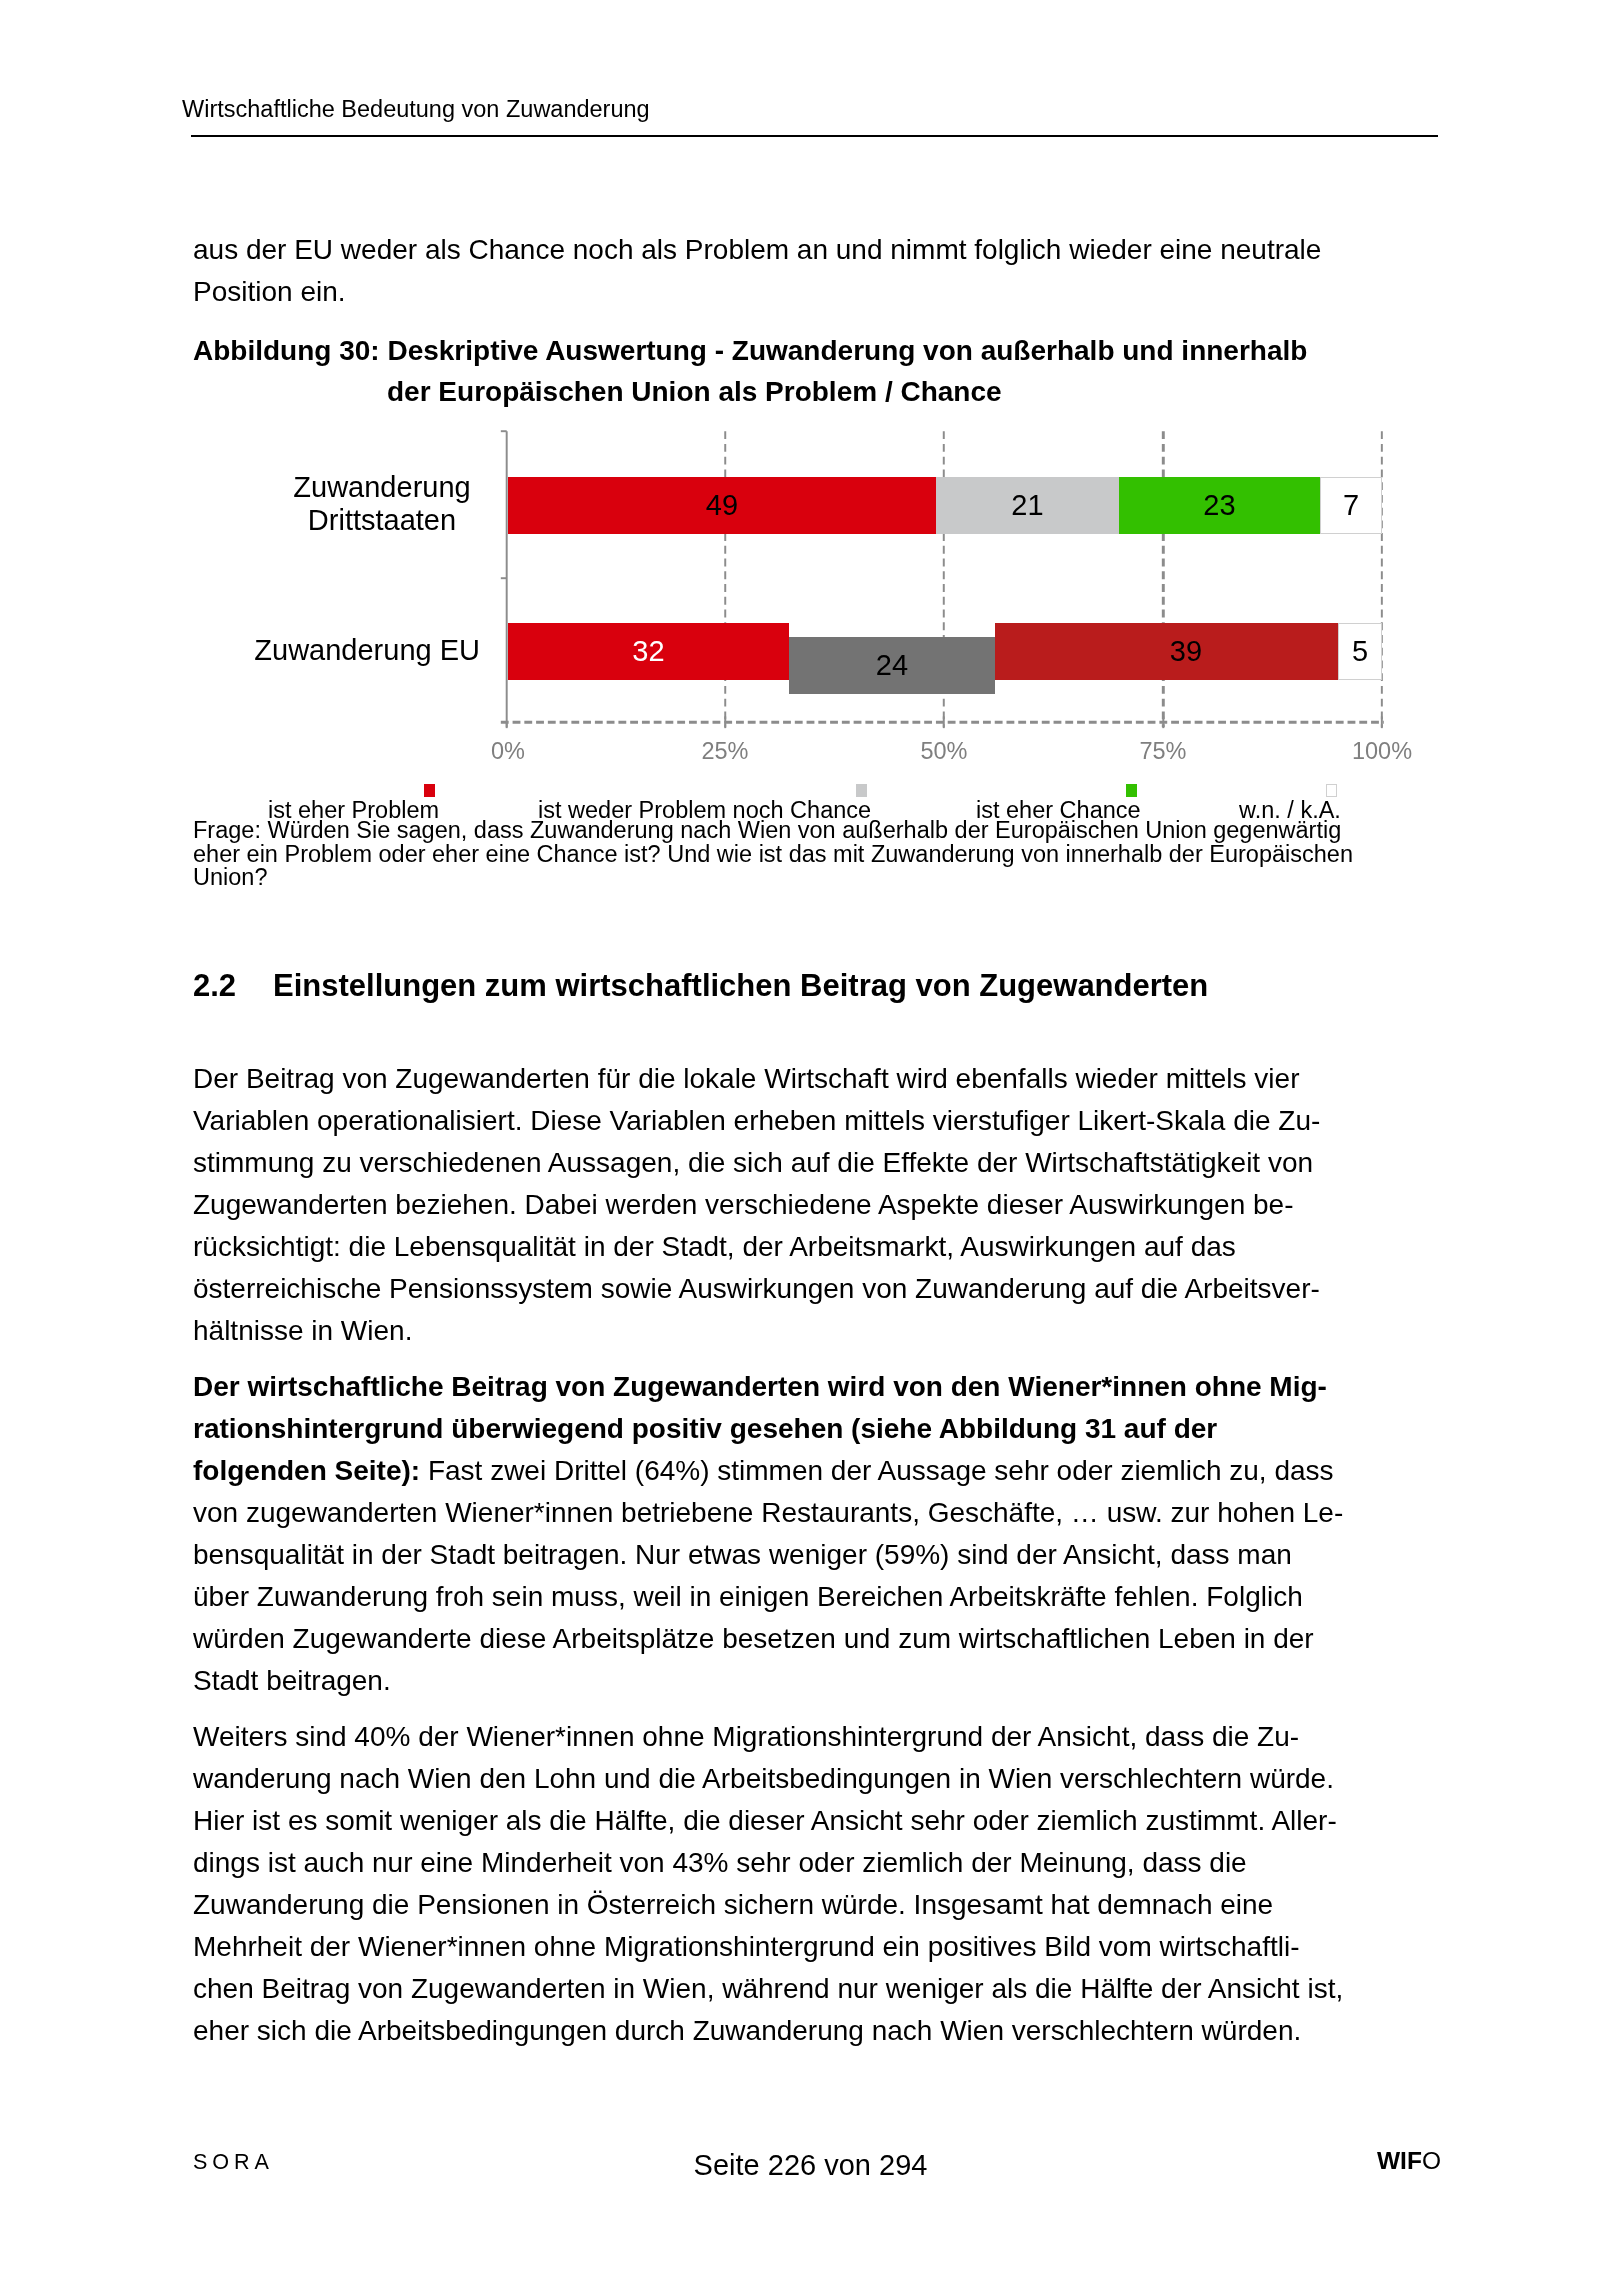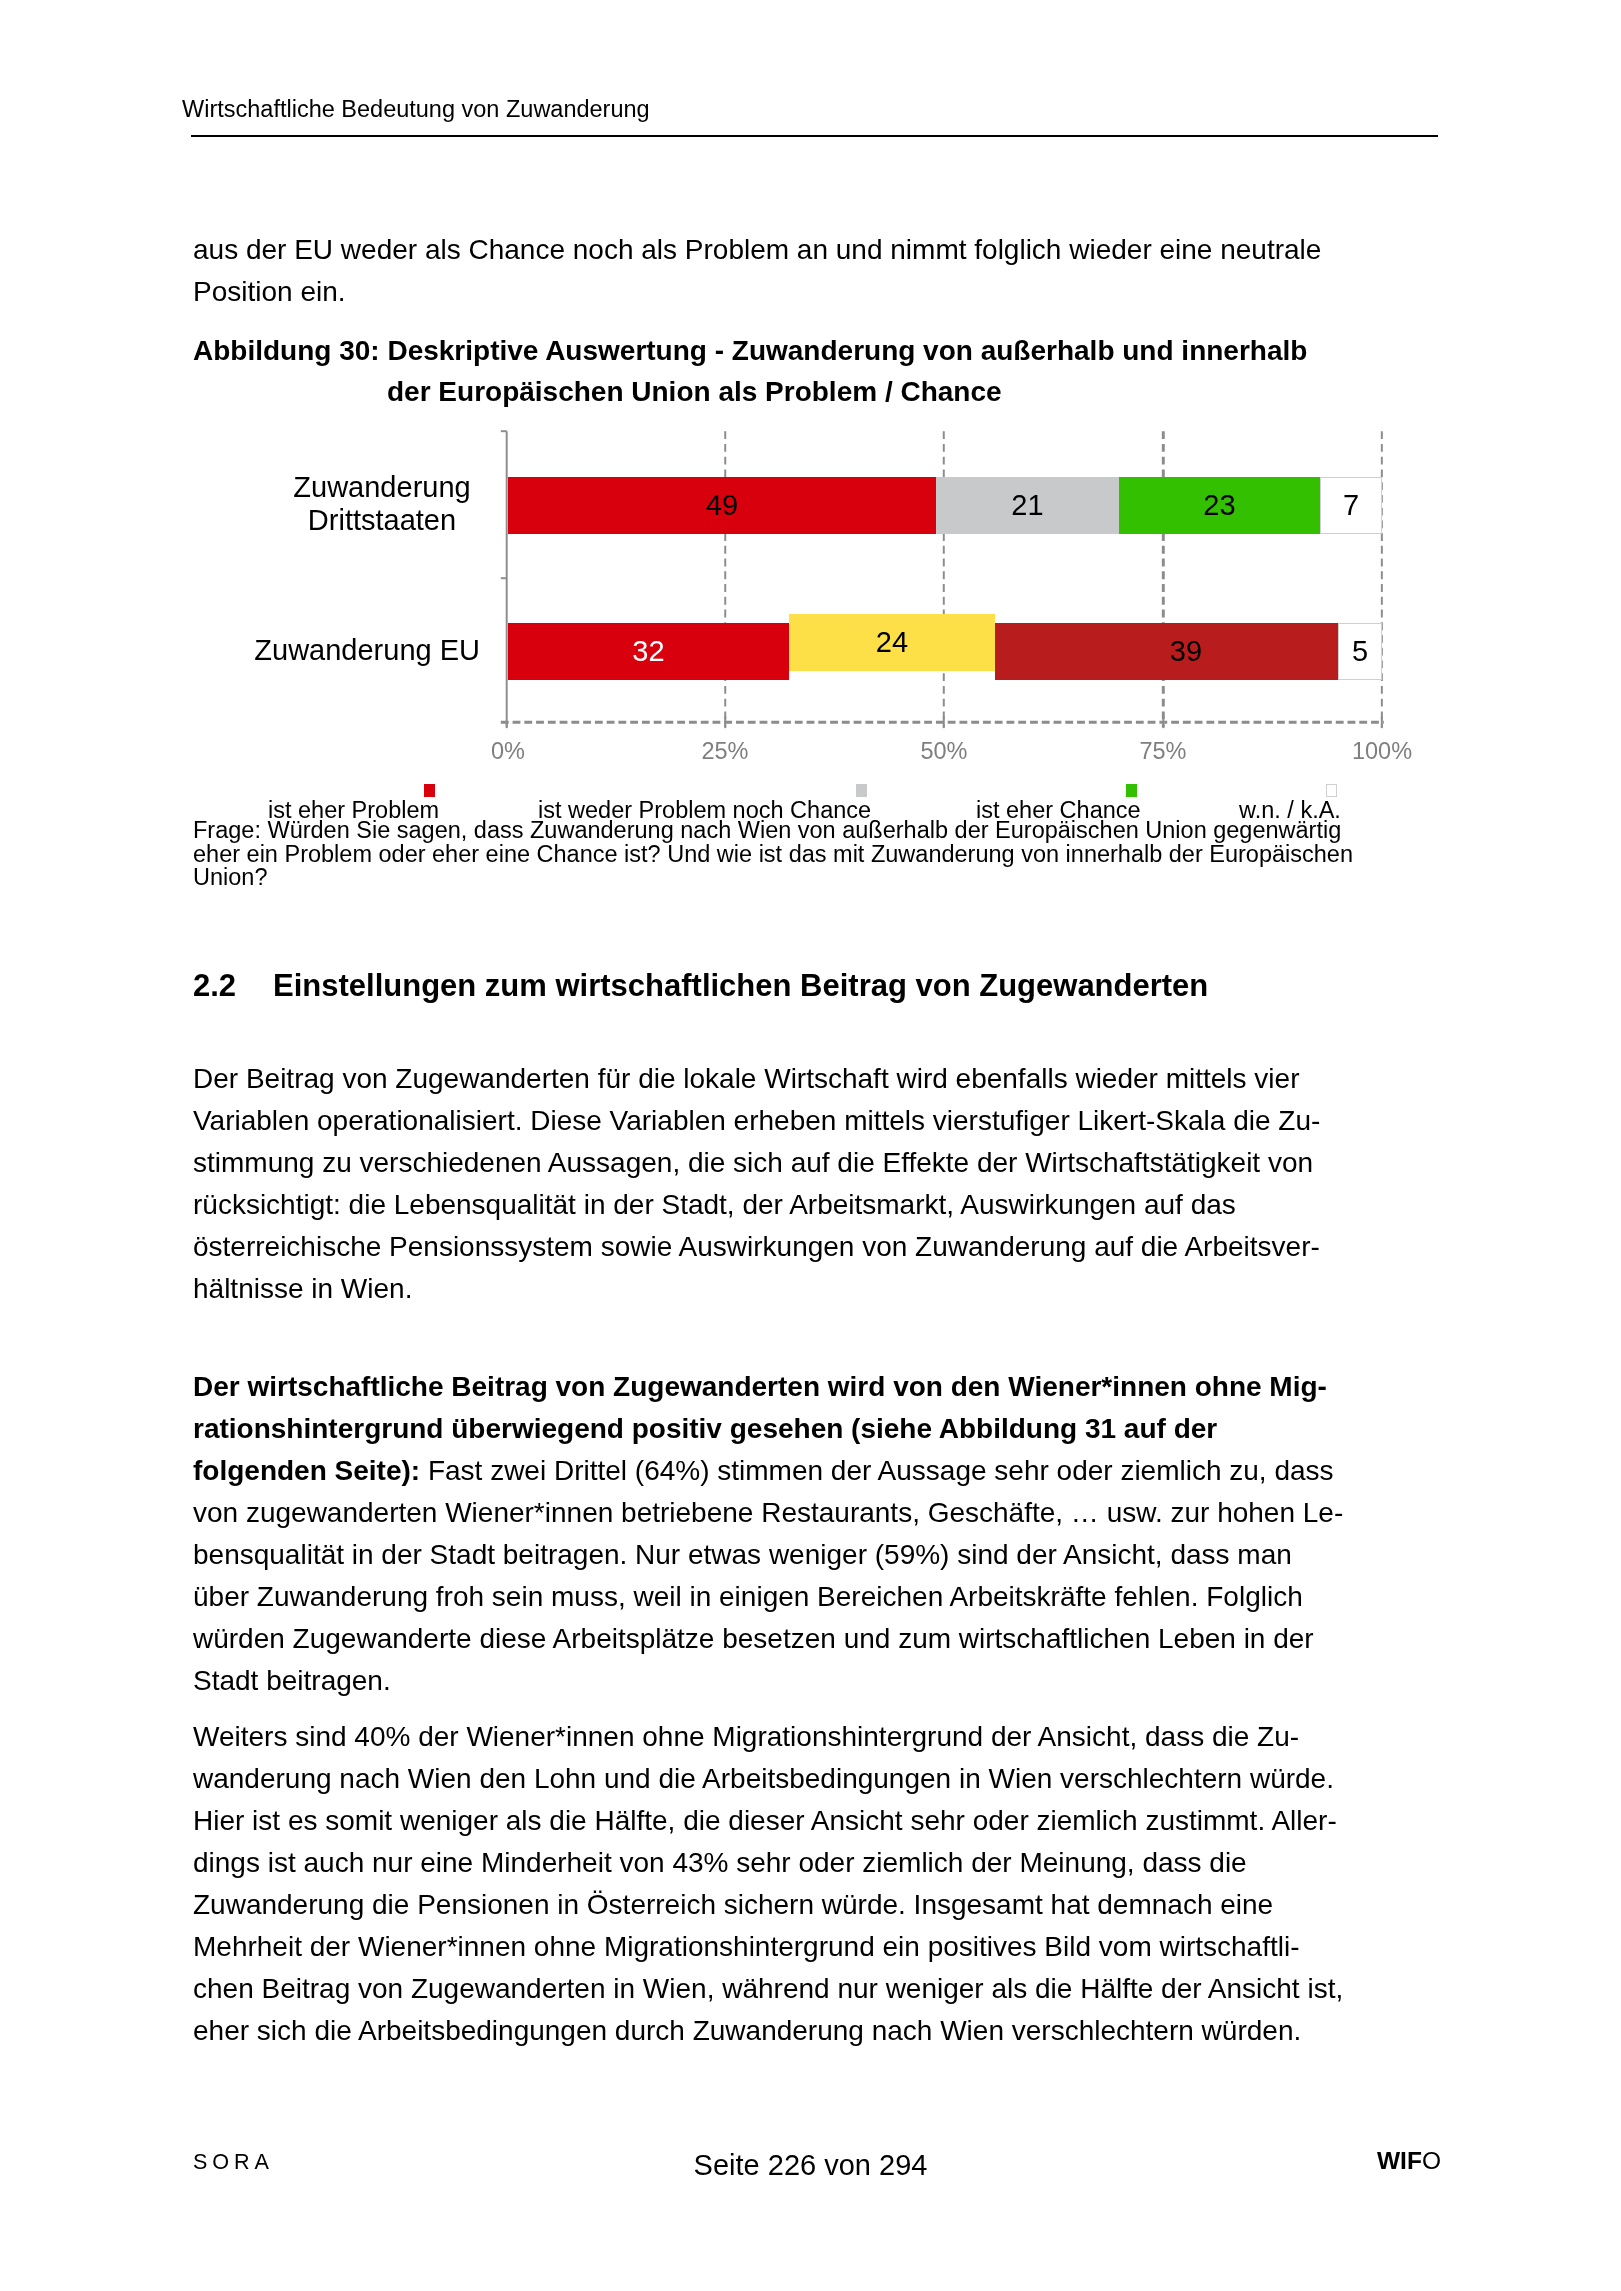--- a/index.html
+++ b/index.html
@@ -67,21 +67,21 @@
     <div>Drittstaaten</div>
   </div>
   <div class="abs cat-label" style="left:235px;top:634px;width:245px;text-align:right;">Zuwanderung EU</div>
 
   <div class="bar" style="left:508px;top:477px;width:428px;background:#d9000d;color:#000000;">49</div>
   <div class="bar" style="left:936px;top:477px;width:183px;background:#c8c9ca;">21</div>
   <div class="bar" style="left:1119px;top:477px;width:201px;background:#33c000;">23</div>
   <div class="bar" style="left:1320px;top:477px;width:62px;background:#fff;border:1px solid #d0d0d0;">7</div>
 
   <div class="bar" style="left:508px;top:623px;width:281px;background:#d9000d;color:#fff;">32</div>
-  <div class="bar" style="left:789px;top:614px;width:206px;background:#fde047;">24</div>
+  <div class="bar" style="left:789px;top:637px;width:206px;background:#737373;">24</div>
   <div class="bar" style="left:995px;top:623px;width:382px;background:#b91c1c;">39</div>
   <div class="bar" style="left:1338px;top:623px;width:44px;background:#fff;border:1px solid #d0d0d0;">5</div>
 
   <div class="abs tick-label" style="left:508px;top:738px;">0%</div>
   <div class="abs tick-label" style="left:725px;top:738px;">25%</div>
   <div class="abs tick-label" style="left:944px;top:738px;">50%</div>
   <div class="abs tick-label" style="left:1163px;top:738px;">75%</div>
   <div class="abs tick-label" style="left:1382px;top:738px;">100%</div>
 
   <div class="abs legend" style="left:268px;">
@@ -109,20 +109,21 @@
 </div>
 
 <div class="abs section">
   <span class="num">2.2</span><span>Einstellungen zum wirtschaftlichen Beitrag von Zugewanderten</span>
 </div>
 
 <div class="abs para" style="top:1058px;">
   <p>Der Beitrag von Zugewanderten für die lokale Wirtschaft wird ebenfalls wieder mittels vier</p>
   <p>Variablen operationalisiert. Diese Variablen erheben mittels vierstufiger Likert-Skala die Zu-</p>
   <p>stimmung zu verschiedenen Aussagen, die sich auf die Effekte der Wirtschaftstätigkeit von</p>
+  <p>Zugewanderten beziehen. Dabei werden verschiedene Aspekte dieser Auswirkungen be-</p>
   <p>rücksichtigt: die Lebensqualität in der Stadt, der Arbeitsmarkt, Auswirkungen auf das</p>
   <p>österreichische Pensionssystem sowie Auswirkungen von Zuwanderung auf die Arbeitsver-</p>
   <p>hältnisse in Wien.</p>
 </div>
 
 <div class="abs para" style="top:1366px;">
   <p style="font-weight:bold;">Der wirtschaftliche Beitrag von Zugewanderten wird von den Wiener*innen ohne Mig-</p>
   <p style="font-weight:bold;">rationshintergrund überwiegend positiv gesehen (siehe Abbildung 31 auf der</p>
   <p><b>folgenden Seite):</b><span style="white-space:pre;"> Fast zwei Drittel (64%) stimmen der Aussage sehr oder ziemlich zu, dass</span></p>
   <p>von zugewanderten Wiener*innen betriebene Restaurants, Geschäfte, … usw. zur hohen Le-</p>

